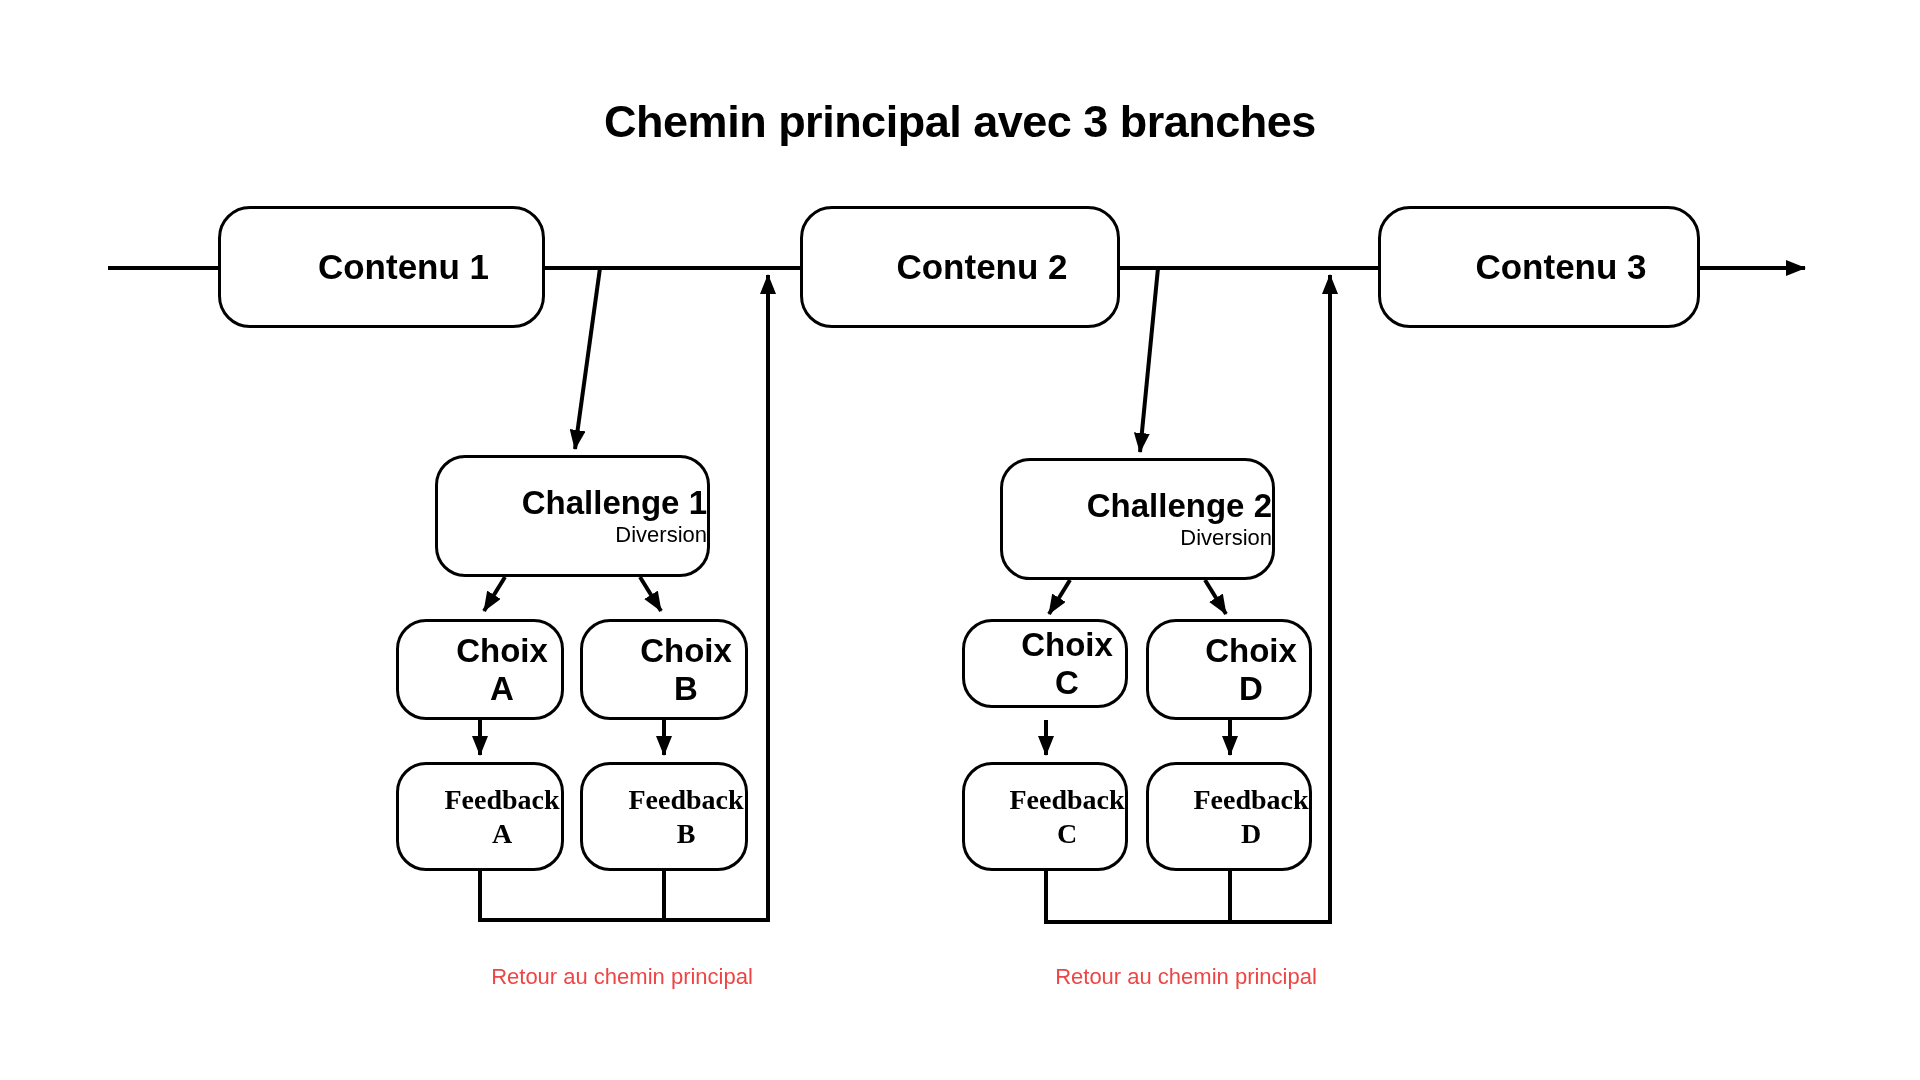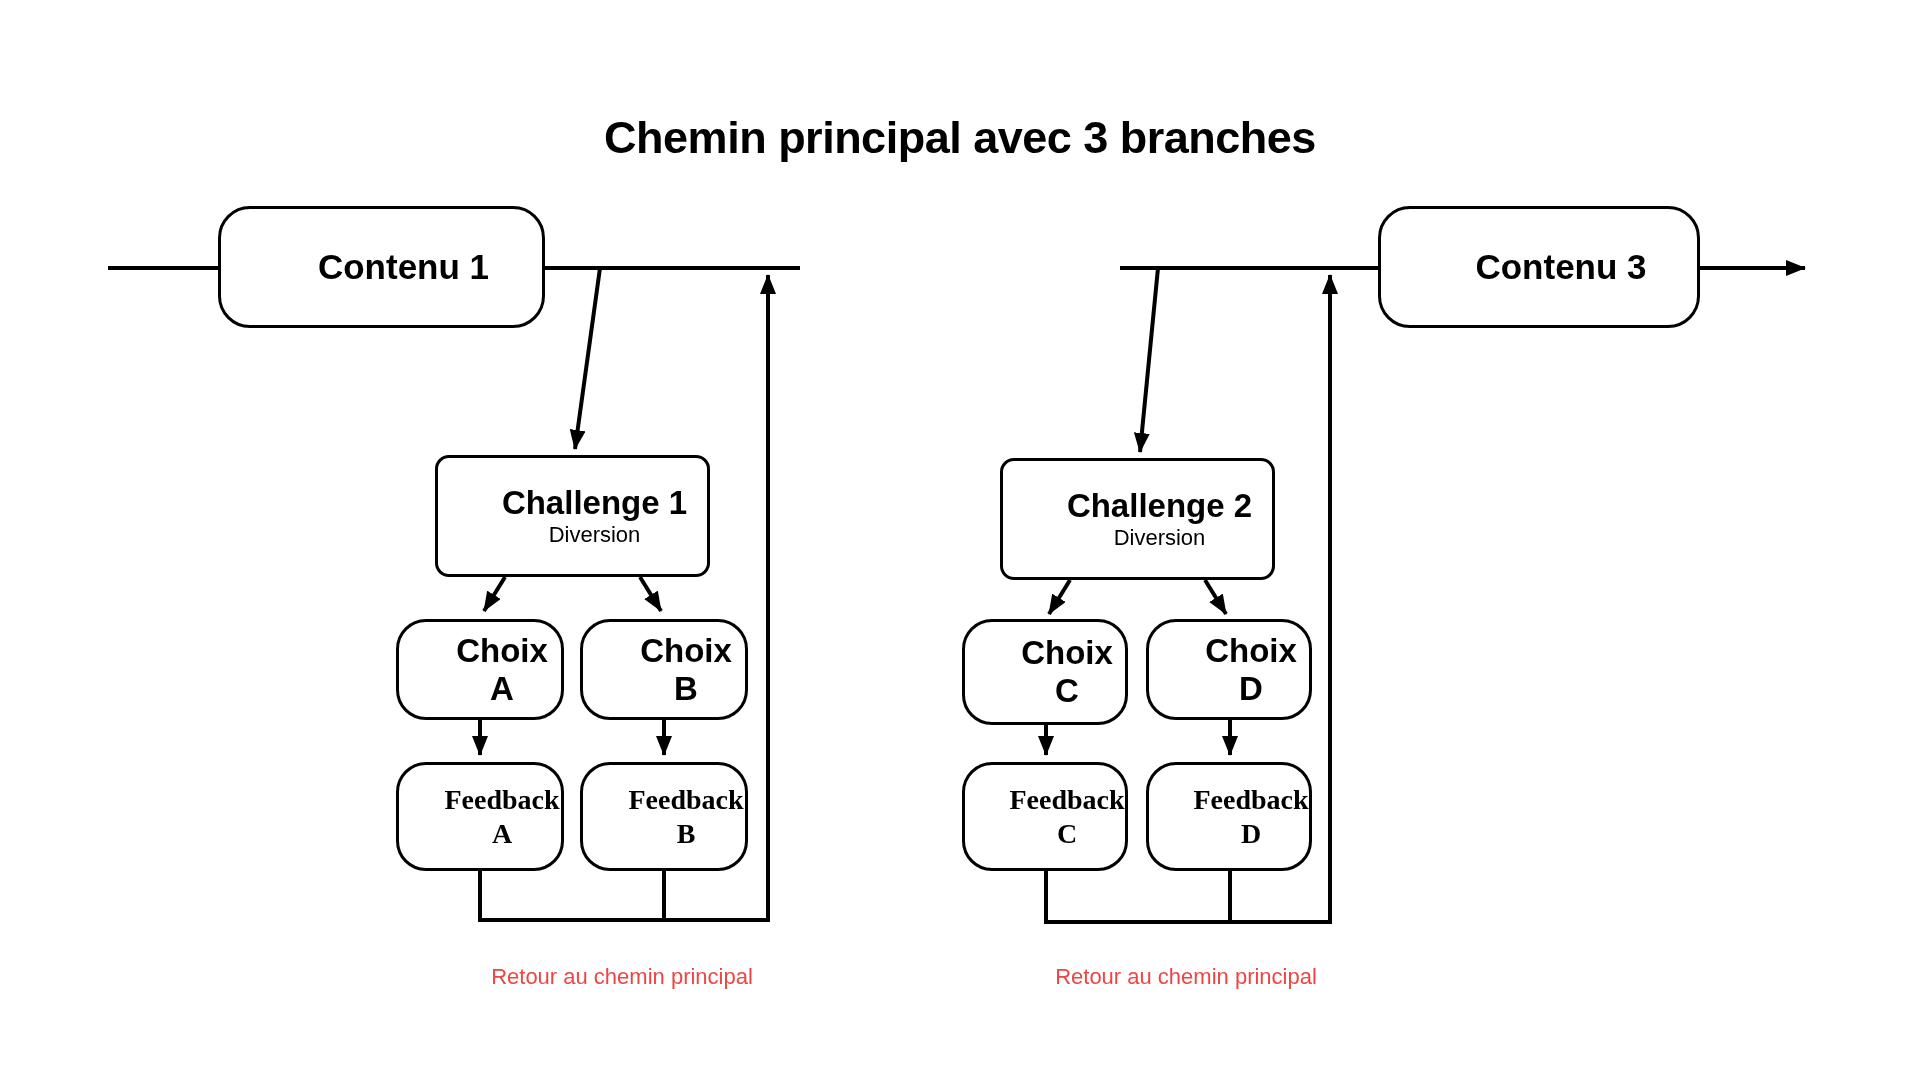--- a/index.html
+++ b/index.html
@@ -39,21 +39,22 @@
     text-align: center;
     line-height: 1.15;
     padding-left: 44px;
   }
   .node--contenu {
     border-radius: 32px;
     font-size: 35px;
     font-weight: bold;
   }
   .node--challenge {
-    border-radius: 14px;
+    border-radius: 30px;
+    align-items: flex-end;
   }
   .challenge-title {
     font-size: 33px;
     font-weight: bold;
   }
   .challenge-subtitle {
     font-size: 22px;
     font-weight: normal;
   }
   .node--choix {
@@ -63,21 +64,21 @@
   }
   .node--feedback {
     border-radius: 30px;
     font-size: 28px;
     font-weight: bold;
     line-height: 1.2;
     font-family: Liberation Serif, serif;
   }
   .diagram-title {
     position: absolute;
-    top: 112px;
+    top: 96px;
     left: 0;
     width: 1920px;
     text-align: center;
     font-size: 45px;
     font-weight: bold;
     letter-spacing: -0.5px;
   }
   .return-label {
     position: absolute;
     top: 964px;
@@ -128,20 +129,23 @@
 
     <path d="M1230 871 V922"></path>
     <path d="M1046 871 V922 H1330 V275" marker-end="url(#arrow)"></path>
   </svg>
 
   <div class="diagram-title">Chemin principal avec 3 branches</div>
 
   <div class="node node--contenu" style="left:218px; top:206px; width:327px; height:122px;">
     <span>Contenu 1</span>
   </div>
+  <div class="node node--contenu" style="left:800px; top:206px; width:320px; height:122px;">
+    <span>Contenu 2</span>
+  </div>
   <div class="node node--contenu" style="left:1378px; top:206px; width:322px; height:122px;justify-content:center;">
     <span>Contenu 3</span>
   </div>
 
   <div class="node node--challenge" style="left:435px; top:455px; width:275px; height:122px;">
     <span class="challenge-title">Challenge 1</span>
     <span class="challenge-subtitle">Diversion</span>
   </div>
   <div class="node node--choix" style="left:580px; top:619px; width:168px; height:101px;">
     <span>Choix B</span>
@@ -156,21 +160,21 @@
   <div class="node node--feedback" style="left:580px; top:762px; width:168px; height:109px;">
     <span>Feedback</span>
     <span>B</span>
   </div>
   <div class="return-label return-label--1">Retour au chemin principal</div>
 
   <div class="node node--challenge" style="left:1000px; top:458px; width:275px; height:122px;">
     <span class="challenge-title">Challenge 2</span>
     <span class="challenge-subtitle">Diversion</span>
   </div>
-  <div class="node node--choix" style="left:962px; top:619px; width:166px; height:106px;">
+  <div class="node node--choix" style="left:962px; top:619px; width:166px; height:89px;">
     <span>Choix C</span>
   </div>
   <div class="node node--choix" style="left:1146px; top:619px; width:166px; height:101px;">
     <span>Choix D</span>
   </div>
   <div class="node node--feedback" style="left:962px; top:762px; width:166px; height:109px;">
     <span>Feedback</span>
     <span>C</span>
   </div>
   <div class="node node--feedback" style="left:1146px; top:762px; width:166px; height:109px;">

